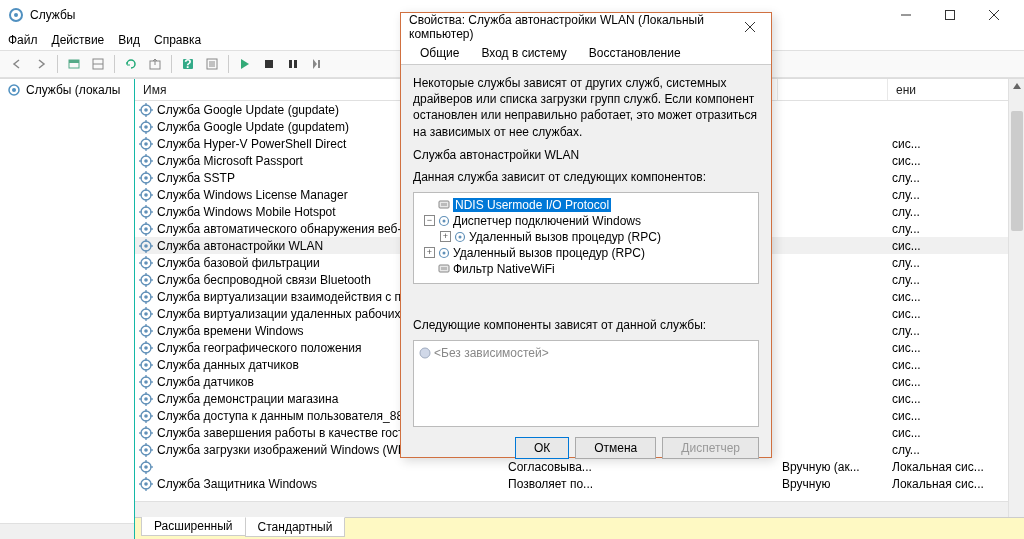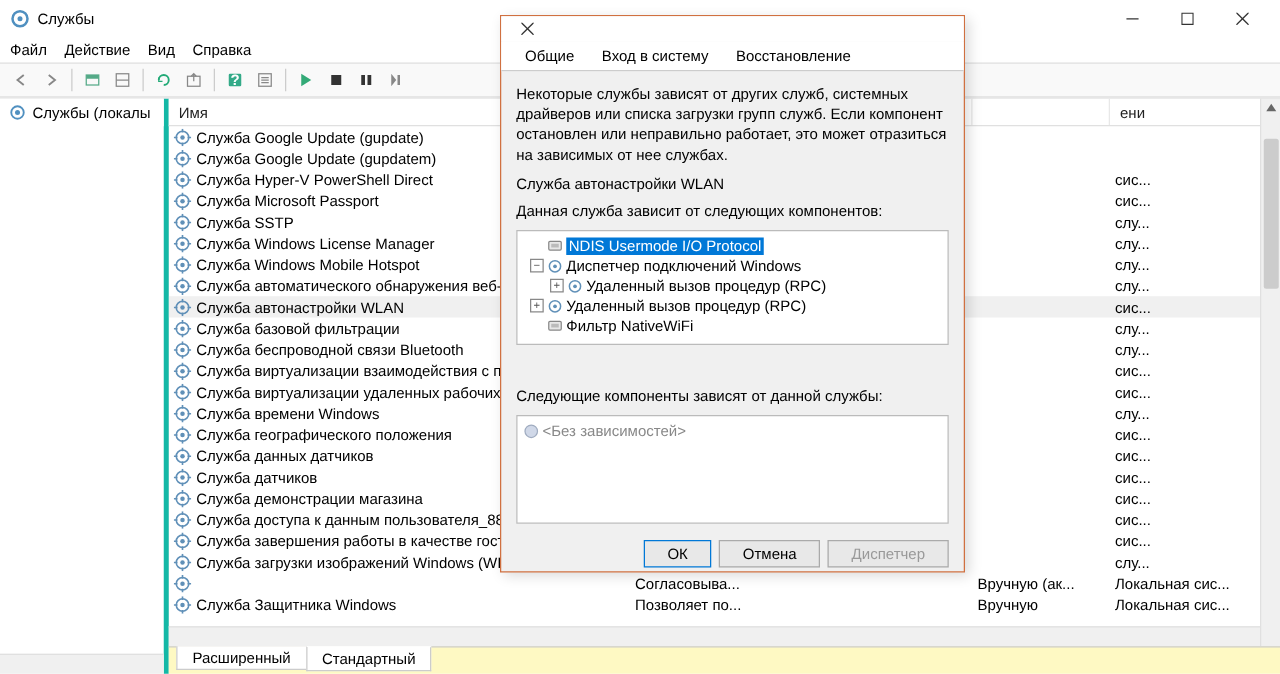--- a/index.html
+++ b/index.html
@@ -9,21 +9,21 @@
 .titlebar-icon{width:16px;height:16px;margin-right:6px;display:flex;align-items:center;justify-content:center}
 .titlebar-title{flex:1;color:#000}
 .win-btns{display:flex}
 .win-btn{width:44px;height:30px;display:flex;align-items:center;justify-content:center;color:#555}
 .menubar{height:20px;display:flex;align-items:center;padding:0 8px;gap:14px;background:#fff}
 .menubar span{color:#000}
 .toolbar{height:28px;display:flex;align-items:center;padding:2px 6px;gap:2px;border-top:1px solid #e0e0e0;border-bottom:1px solid #e0e0e0;background:#f9f9f9}
 .tb-btn{width:22px;height:22px;display:flex;align-items:center;justify-content:center;border:1px solid transparent}
 .tb-sep{width:1px;height:18px;background:#ccc;margin:0 3px}
 .body{flex:1;display:flex;border-top:1px solid #ddd;min-height:0}
-.sidebar{width:135px;display:flex;flex-direction:column;border-right:4px solid #14b8a6;background:#fff}
+.sidebar{width:135px;display:flex;flex-direction:column;border-right:1px solid #14b8a6;background:#fff}
 .side-item{display:flex;align-items:center;padding:3px 6px;gap:4px;background:#fff}
 .main{flex:1;display:flex;flex-direction:column;min-height:0}
 .list-header{height:22px;display:flex;align-items:center;border-bottom:1px solid #e0e0e0;background:#fff}
 .col{padding:3px 8px;color:#222;border-right:1px solid #e8e8e8;height:100%;display:flex;align-items:center;white-space:nowrap;overflow:hidden}
 .col-name{width:369px}.col-desc{flex:1}.col-start{width:110px}.col-login{width:120px;border-right:none}
 .list{flex:1;overflow:hidden}
 .row{display:flex;align-items:center;height:17px}
 .row.sel{background:#f0f0f0}
 .cell{padding:0 4px;white-space:nowrap;overflow:hidden;display:flex;align-items:center;height:17px}
 .cell-name{width:369px;gap:4px}.cell-desc{flex:1}.cell-start{width:110px}.cell-login{width:120px}
@@ -625,20 +625,21 @@
       </div>
       <div class="tabs-bottom">
         <div class="tab-b">Расширенный</div>
         <div class="tab-b active">Стандартный</div>
       </div>
     </div>
   </div>
 
   <div class="dlg">
     <div class="dlg-title">
+      <span class="dlg-title-text">Свойства: Служба автонастройки WLAN (Локальный компьютер)</span>
       <div class="dlg-close">
           <svg width="10" height="10">
             <line x1="0" y1="0" x2="10" y2="10" stroke="#333"></line>
             <line x1="10" y1="0" x2="0" y2="10" stroke="#333"></line>
           </svg>
         </div>
     </div>
     <div class="dlg-tabs">
       <div class="dlg-tab">Общие</div>
       <div class="dlg-tab">Вход в систему</div>

